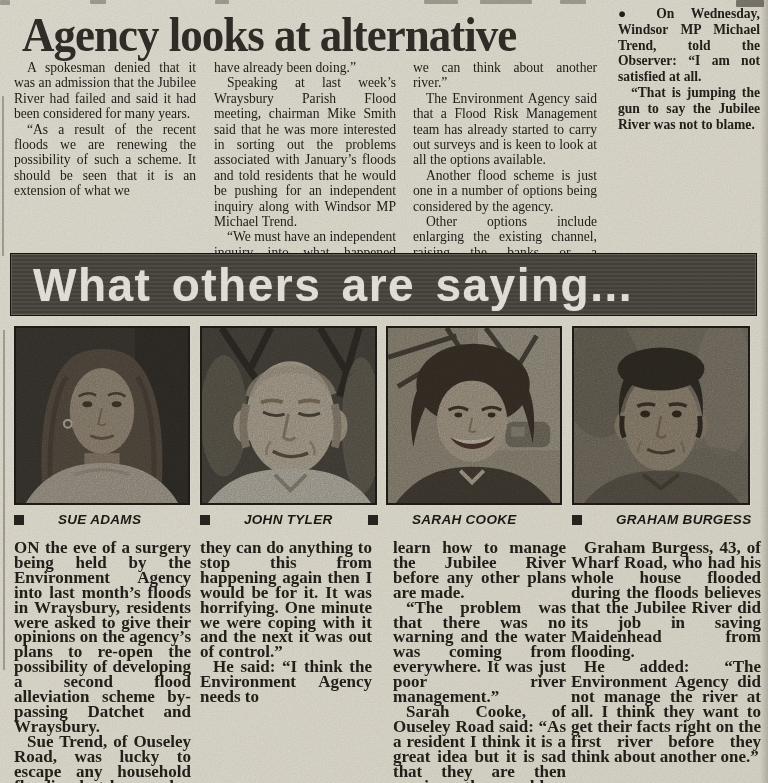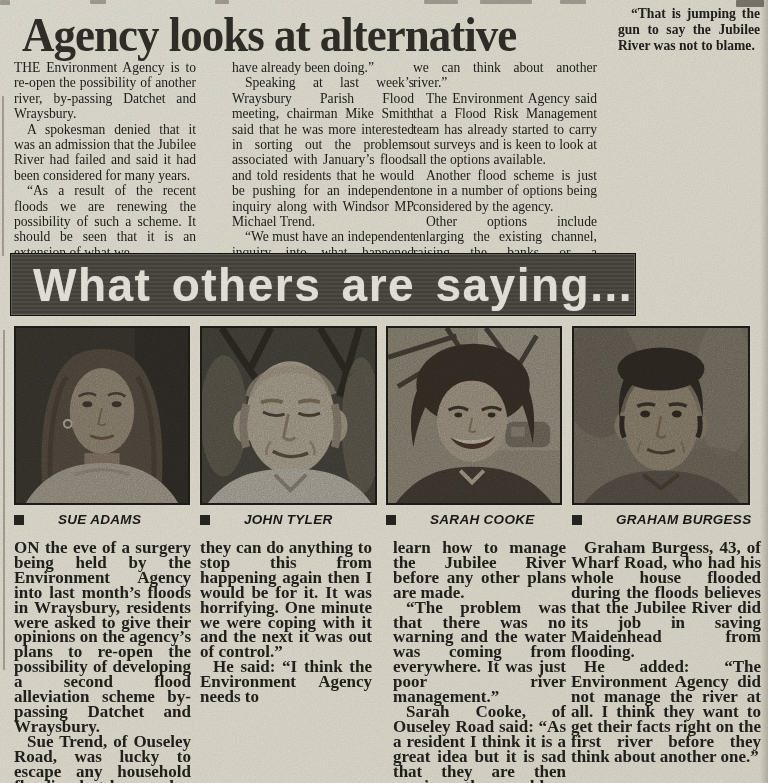--- a/index.html
+++ b/index.html
@@ -19,27 +19,27 @@
     font-family:"Liberation Serif",serif;white-space:nowrap;
     transform:scaleY(1.06);transform-origin:top left;
   }
 
   
   .col{position:absolute;text-align:justify;}
   .col p{margin:0;text-indent:13px;}
   .col p.ni{text-indent:0;}
   .topcol{top:60px;font-size:13.6px;line-height:15.4px;}
   #tcol1{left:14px;width:182px;}
-  #tcol2{left:232px;width:182px;}
+  #tcol2{left:214px;width:182px;}
   #tcol3{left:413px;width:184px;}
   #tcol4{left:618px;top:6px;width:142px;font-weight:bold;font-size:13.6px;line-height:15.8px;}
 
   
   .banner{
-    position:absolute;left:10px;top:253px;width:626px;height:63px;box-sizing:border-box;
+    position:absolute;left:10px;top:253px;width:747px;height:63px;box-sizing:border-box;
     background:
       repeating-linear-gradient(0deg,rgba(255,255,255,.04) 0 2px,rgba(0,0,0,.06) 2px 4px),
       #4e4a43;
     border:1px solid #181510;box-shadow:inset 0 0 0 1px rgba(235,230,218,.18);
     display:flex;align-items:center;
   }
   .banner-text{
     font-family:"Liberation Sans",sans-serif;font-weight:bold;
     font-size:46px;letter-spacing:1.5px;word-spacing:6px;color:#f4f1e8;
     padding-left:22px;white-space:nowrap;
@@ -54,21 +54,21 @@
   #photo2{left:200px;width:177px;}
   #photo3{left:386px;width:176px;}
   #photo4{left:572px;width:178px;}
 
   
   .caption{position:absolute;top:512px;font-family:"Liberation Sans",sans-serif;
     font-style:italic;font-weight:bold;font-size:13.5px;color:#1f1c17;letter-spacing:.3px;
     display:flex;align-items:center;gap:28px;}
   .caption .sq{display:inline-block;width:10px;height:10px;background:#2a2722;
     margin-right:6px;flex:0 0 auto;}
-  #cap1{left:14px;} #cap2{left:200px;} #cap3{left:386px;} #cap4{left:572px;}
+  #cap1{left:14px;} #cap2{left:200px;} #cap3{left:368px;} #cap4{left:572px;}
 
   
   .botcol{top:541px;font-weight:bold;font-size:17px;line-height:14.9px;}
   #bcol1{left:14px;width:177px;}
   #bcol2{left:200px;width:172px;}
   #bcol3{left:385px;width:173px;margin-left:8px;}
   #bcol4{left:571px;width:190px;}
 
   .vrule{position:absolute;width:2px;background:#7d776b;opacity:.55;}
   #vrule-a{left:2px;top:96px;height:160px;}
@@ -96,36 +96,36 @@
 <div class="remnant" style="left:480px;top:0;width:52px;height:4px;"></div>
 <div class="remnant" style="left:560px;top:0;width:26px;height:4px;"></div>
 <div class="remnant" style="left:736px;top:0;width:28px;height:7px;opacity:.65;"></div>
 
 <div class="vrule" id="vrule-a"></div>
 <div class="vrule" id="vrule-b"></div>
 
 <h1 class="headline">Agency looks at alternative</h1>
 
 <div class="col topcol" id="tcol1">
-  <p class="ni">THE Environment Agency is to re-open the possibility of another river, by-passing Datchet and Wraysbury.</p>
   <p>A spokesman denied that it was an admission that the Jubilee River had failed and said it had been considered for many years.</p>
   <p>“As a result of the recent floods we are renewing the possibility of such a scheme. It should be seen that it is an extension of what we</p>
 </div>
 <div class="col topcol" id="tcol2">
   <p class="ni">have already been doing.”</p>
   <p>Speaking at last week’s Wraysbury Parish Flood meeting, chairman Mike Smith said that he was more interested in sorting out the problems associated with January’s floods and told residents that he would be pushing for an independent inquiry along with Windsor MP Michael Trend.</p>
   <p>“We must have an independent inquiry into what happened before</p>
 </div>
 <div class="col topcol" id="tcol3">
   <p class="ni">we can think about another river.”</p>
   <p>The Environment Agency said that a Flood Risk Management team has already started to carry out surveys and is keen to look at all the options available.</p>
   <p>Another flood scheme is just one in a number of options being considered by the agency.</p>
   <p>Other options include enlarging the existing channel, raising the banks or a combination of the two.</p>
 </div>
 <div class="col topcol" id="tcol4">
+  <p class="ni">● On Wednesday, Windsor MP Michael Trend, told the Observer: “I am not satisfied at all.</p>
   <p>“That is jumping the gun to say the Jubilee River was not to blame.</p>
 </div>
 
 <div class="banner">
   <span class="banner-text">What others are saying...</span>
 </div>
 
 <div class="photo" id="photo1">
 <svg viewBox="0 0 176 179" preserveAspectRatio="none">
   <rect width="176" height="179" fill="#4b463e"></rect>

